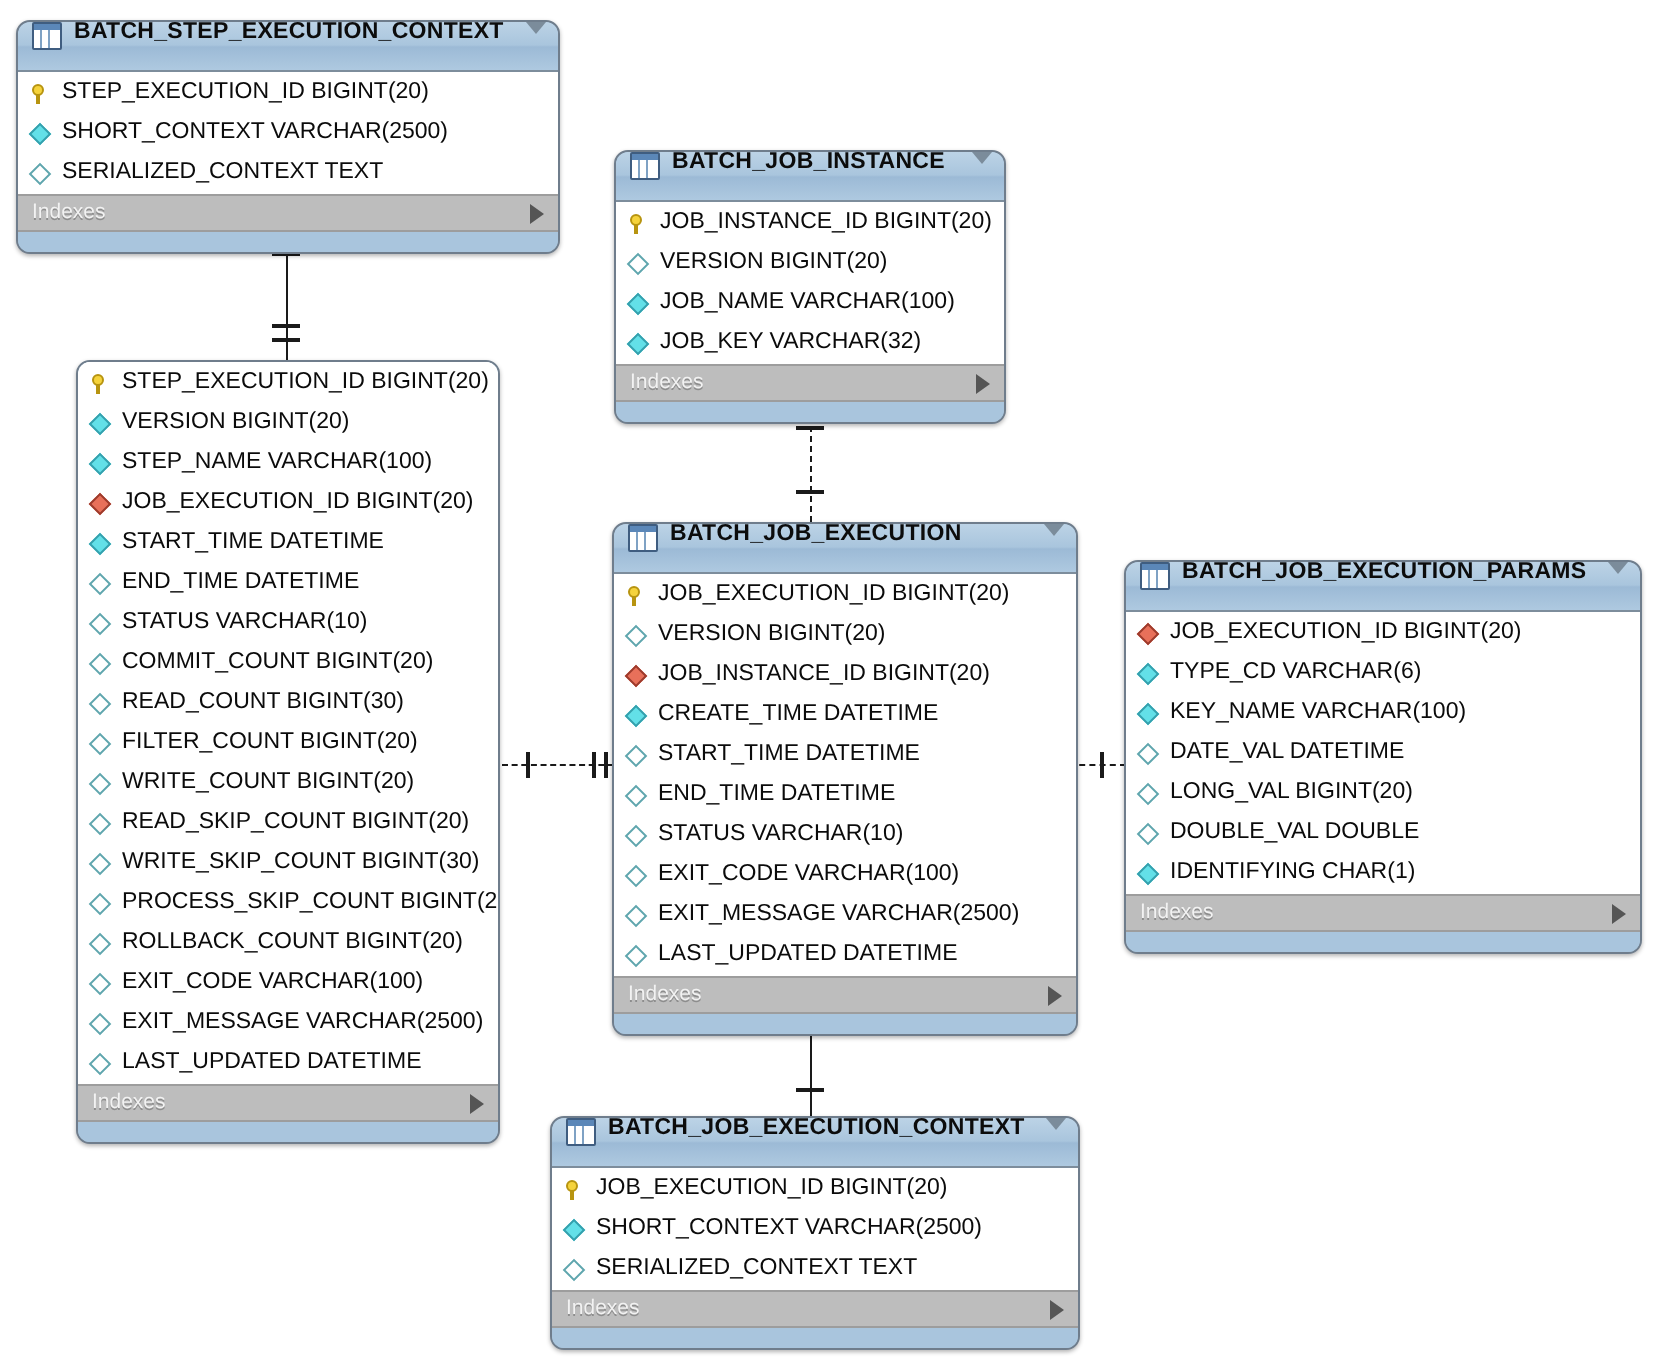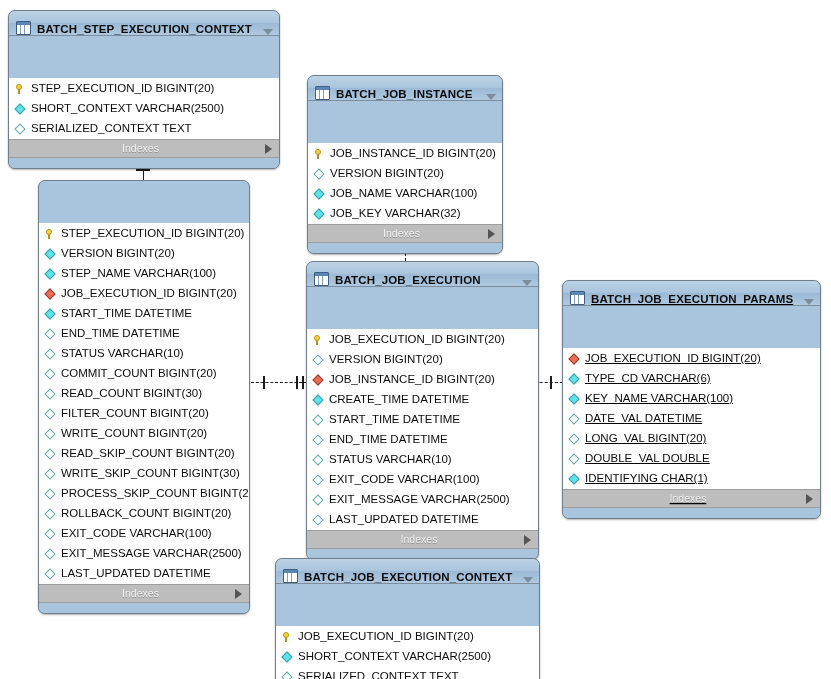--- a/index.html
+++ b/index.html
@@ -29,21 +29,21 @@
     background: #a9c5dd;
     border: 1px solid #6f7d8c;
     border-radius: 7px;
     box-shadow: 0 1px 2px rgba(0,0,0,.30);
     overflow: hidden;
     z-index: 5;
   }
   .tbl-header {
     height: 24px;
     display: flex;
-    align-items: flex-end;
+    align-items: flex-start;
     padding: 0 6px 0 7px;
     background: linear-gradient(to bottom, #bcd3e6 0%, #a9c5dd 48%, #9cbad6 52%, #aec9e0 100%);
     border-bottom: 1px solid #7d8d9c;
     border-radius: 6px 6px 0 0;
   }
   .tbl-icon {
     width: 13px;
     height: 12px;
     flex: 0 0 13px;
     margin-right: 6px;
@@ -82,21 +82,20 @@
     margin-left: 6px;
     width: 0; height: 0;
     border-left: 5px solid transparent;
     border-right: 5px solid transparent;
     border-top: 6px solid #7b8c9b;
   }
 
   .tbl-cols {
     background: #ffffff;
     border-top: 1px solid #ffffff;
-    margin-top: 42px;
   }
   .col-row {
     display: flex;
     align-items: center;
     height: 20px;
     padding-left: 5px;
     white-space: nowrap;
   }
   .col-label {
     font-size: 11.5px;
@@ -152,21 +151,20 @@
     background: #bdbdbd;
     border-top: 1px solid #9d9d9d;
     border-bottom: 1px solid #9d9d9d;
   }
   .idx-label {
     flex: 1 1 auto;
     font-size: 10.5px;
     color: #f2f2f2;
     line-height: 1;
     text-shadow: 0 1px 0 rgba(0,0,0,.25);
-    text-align: center;
   }
   .caret-right {
     flex: 0 0 auto;
     width: 0; height: 0;
     border-top: 5px solid transparent;
     border-bottom: 5px solid transparent;
     border-left: 7px solid #555555;
   }
   .tbl-foot {
     height: 10px;
@@ -505,21 +503,21 @@
             </span>
             <span class="col-label">LAST_UPDATED DATETIME</span>
           </div>
         </div>
         <div class="tbl-indexes">
           <span class="idx-label">Indexes</span>
           <span class="caret-right"></span>
         </div>
         <div class="tbl-foot"></div>
       </div>
-      <div class="tbl" style="left: 562px; top: 280px; width: 259px; text-decoration: underline;">
+      <div class="tbl" style="left: 562px; top: 280px; width: 259px;">
         <div class="tbl-header">
           <span class="tbl-icon"></span>
           <span class="tbl-title">BATCH_JOB_EXECUTION_PARAMS</span>
           <span class="caret-down"></span>
         </div>
         <div class="tbl-cols">
           <div class="col-row">
             <span class="mk fk">
               <span class="mk-dia"></span>
             </span>

